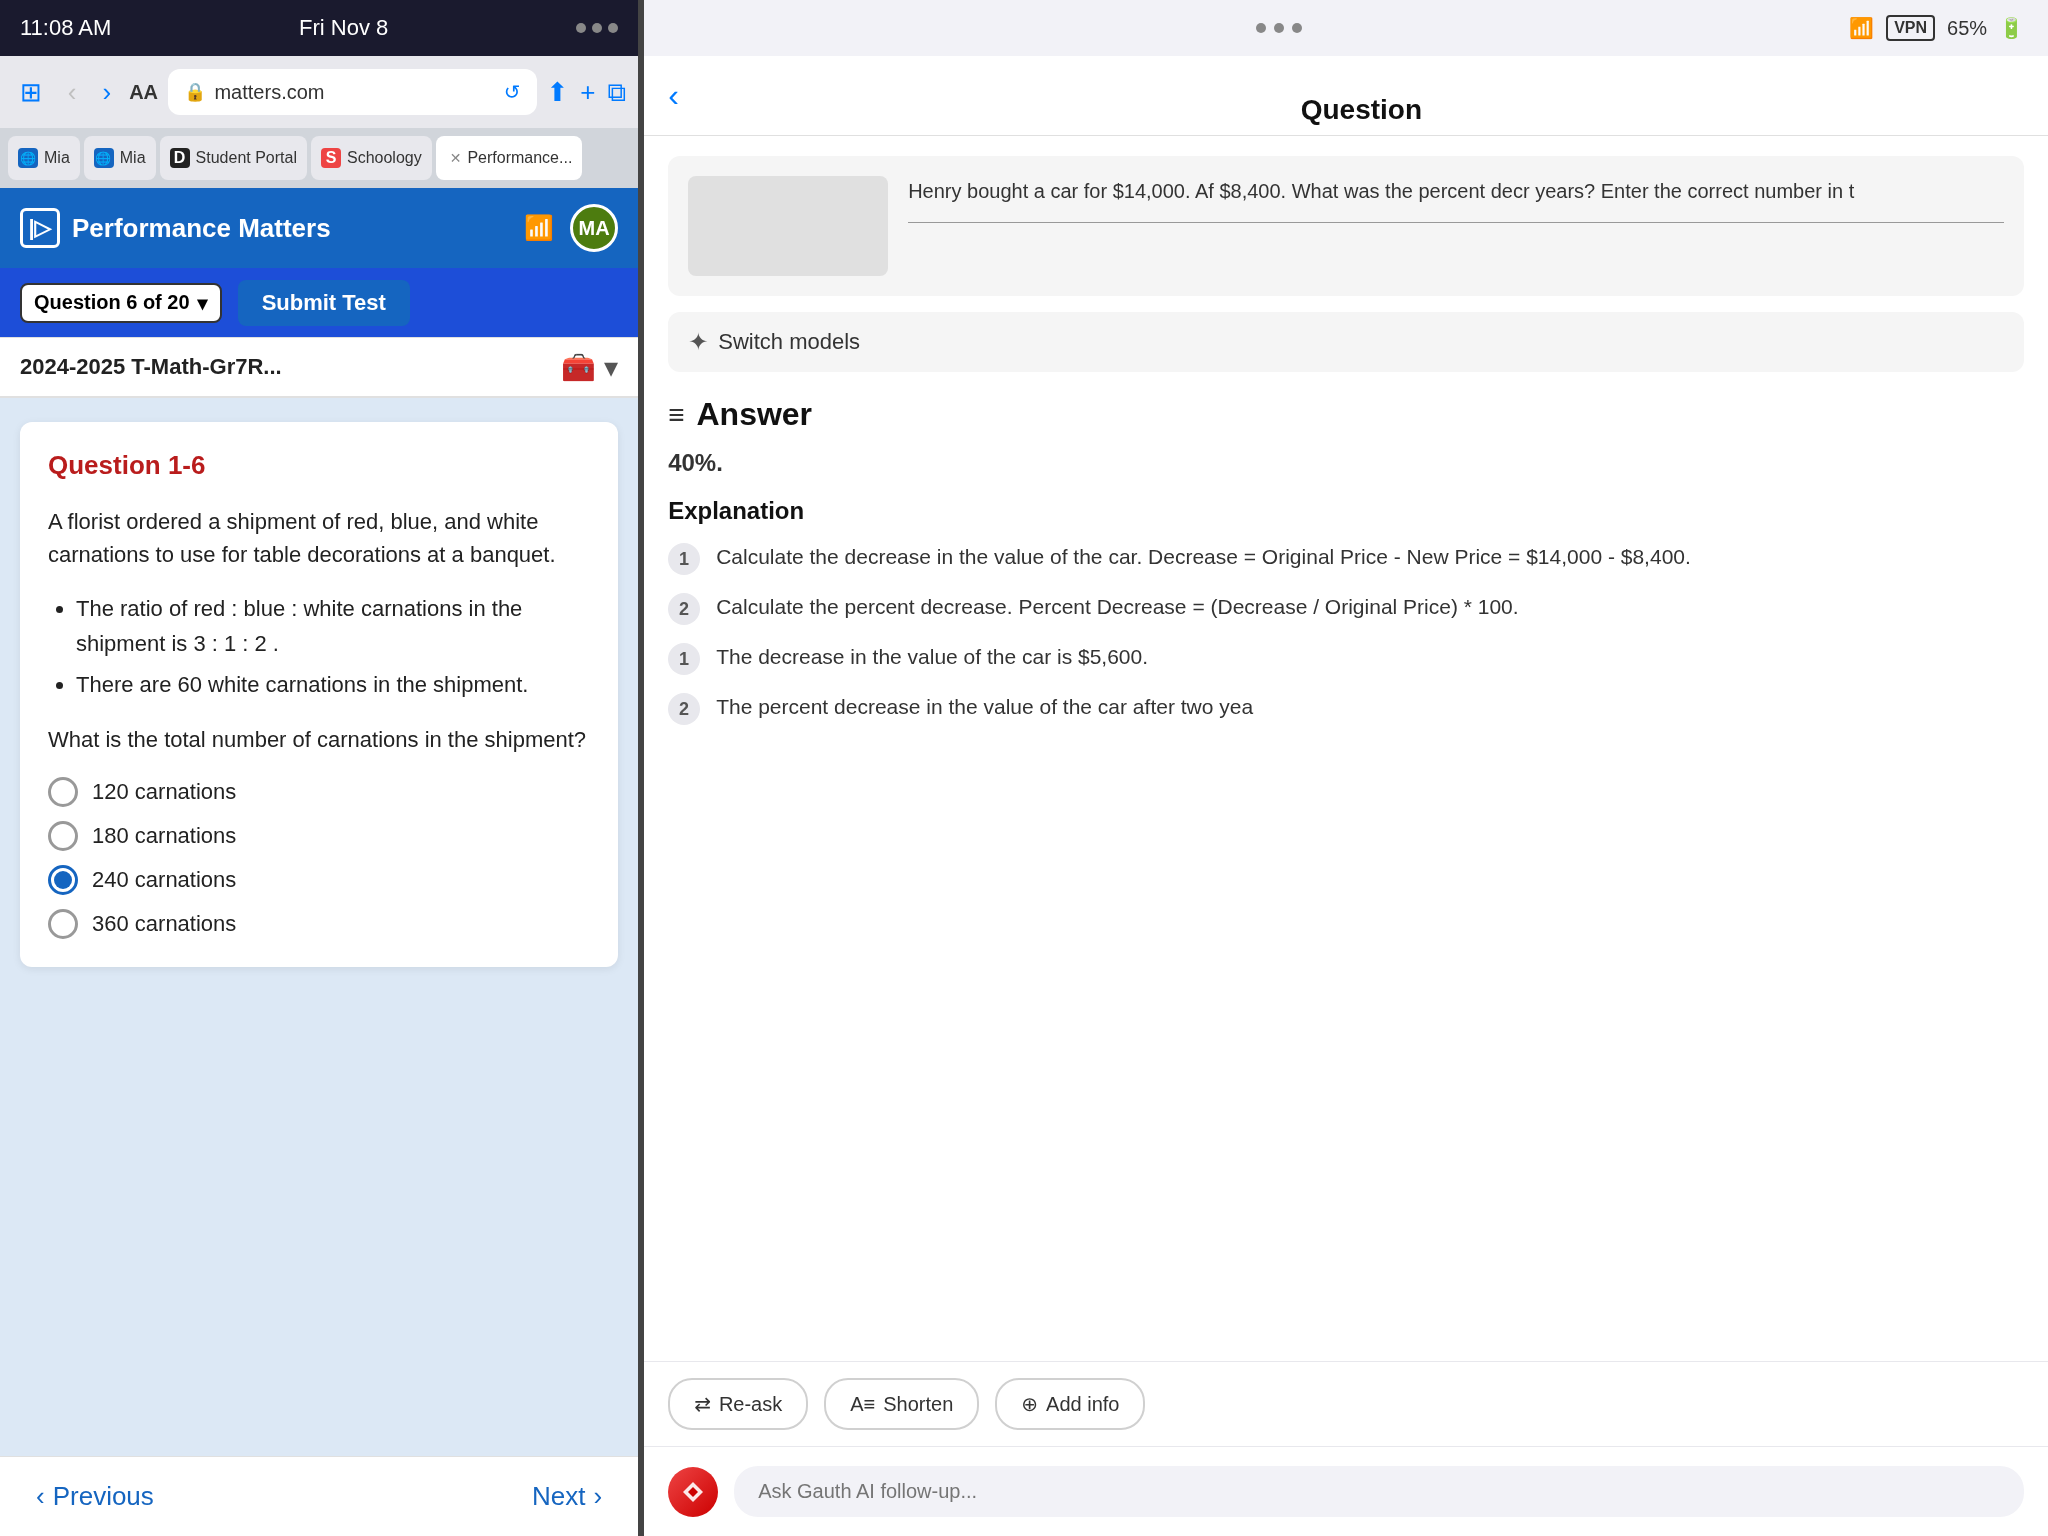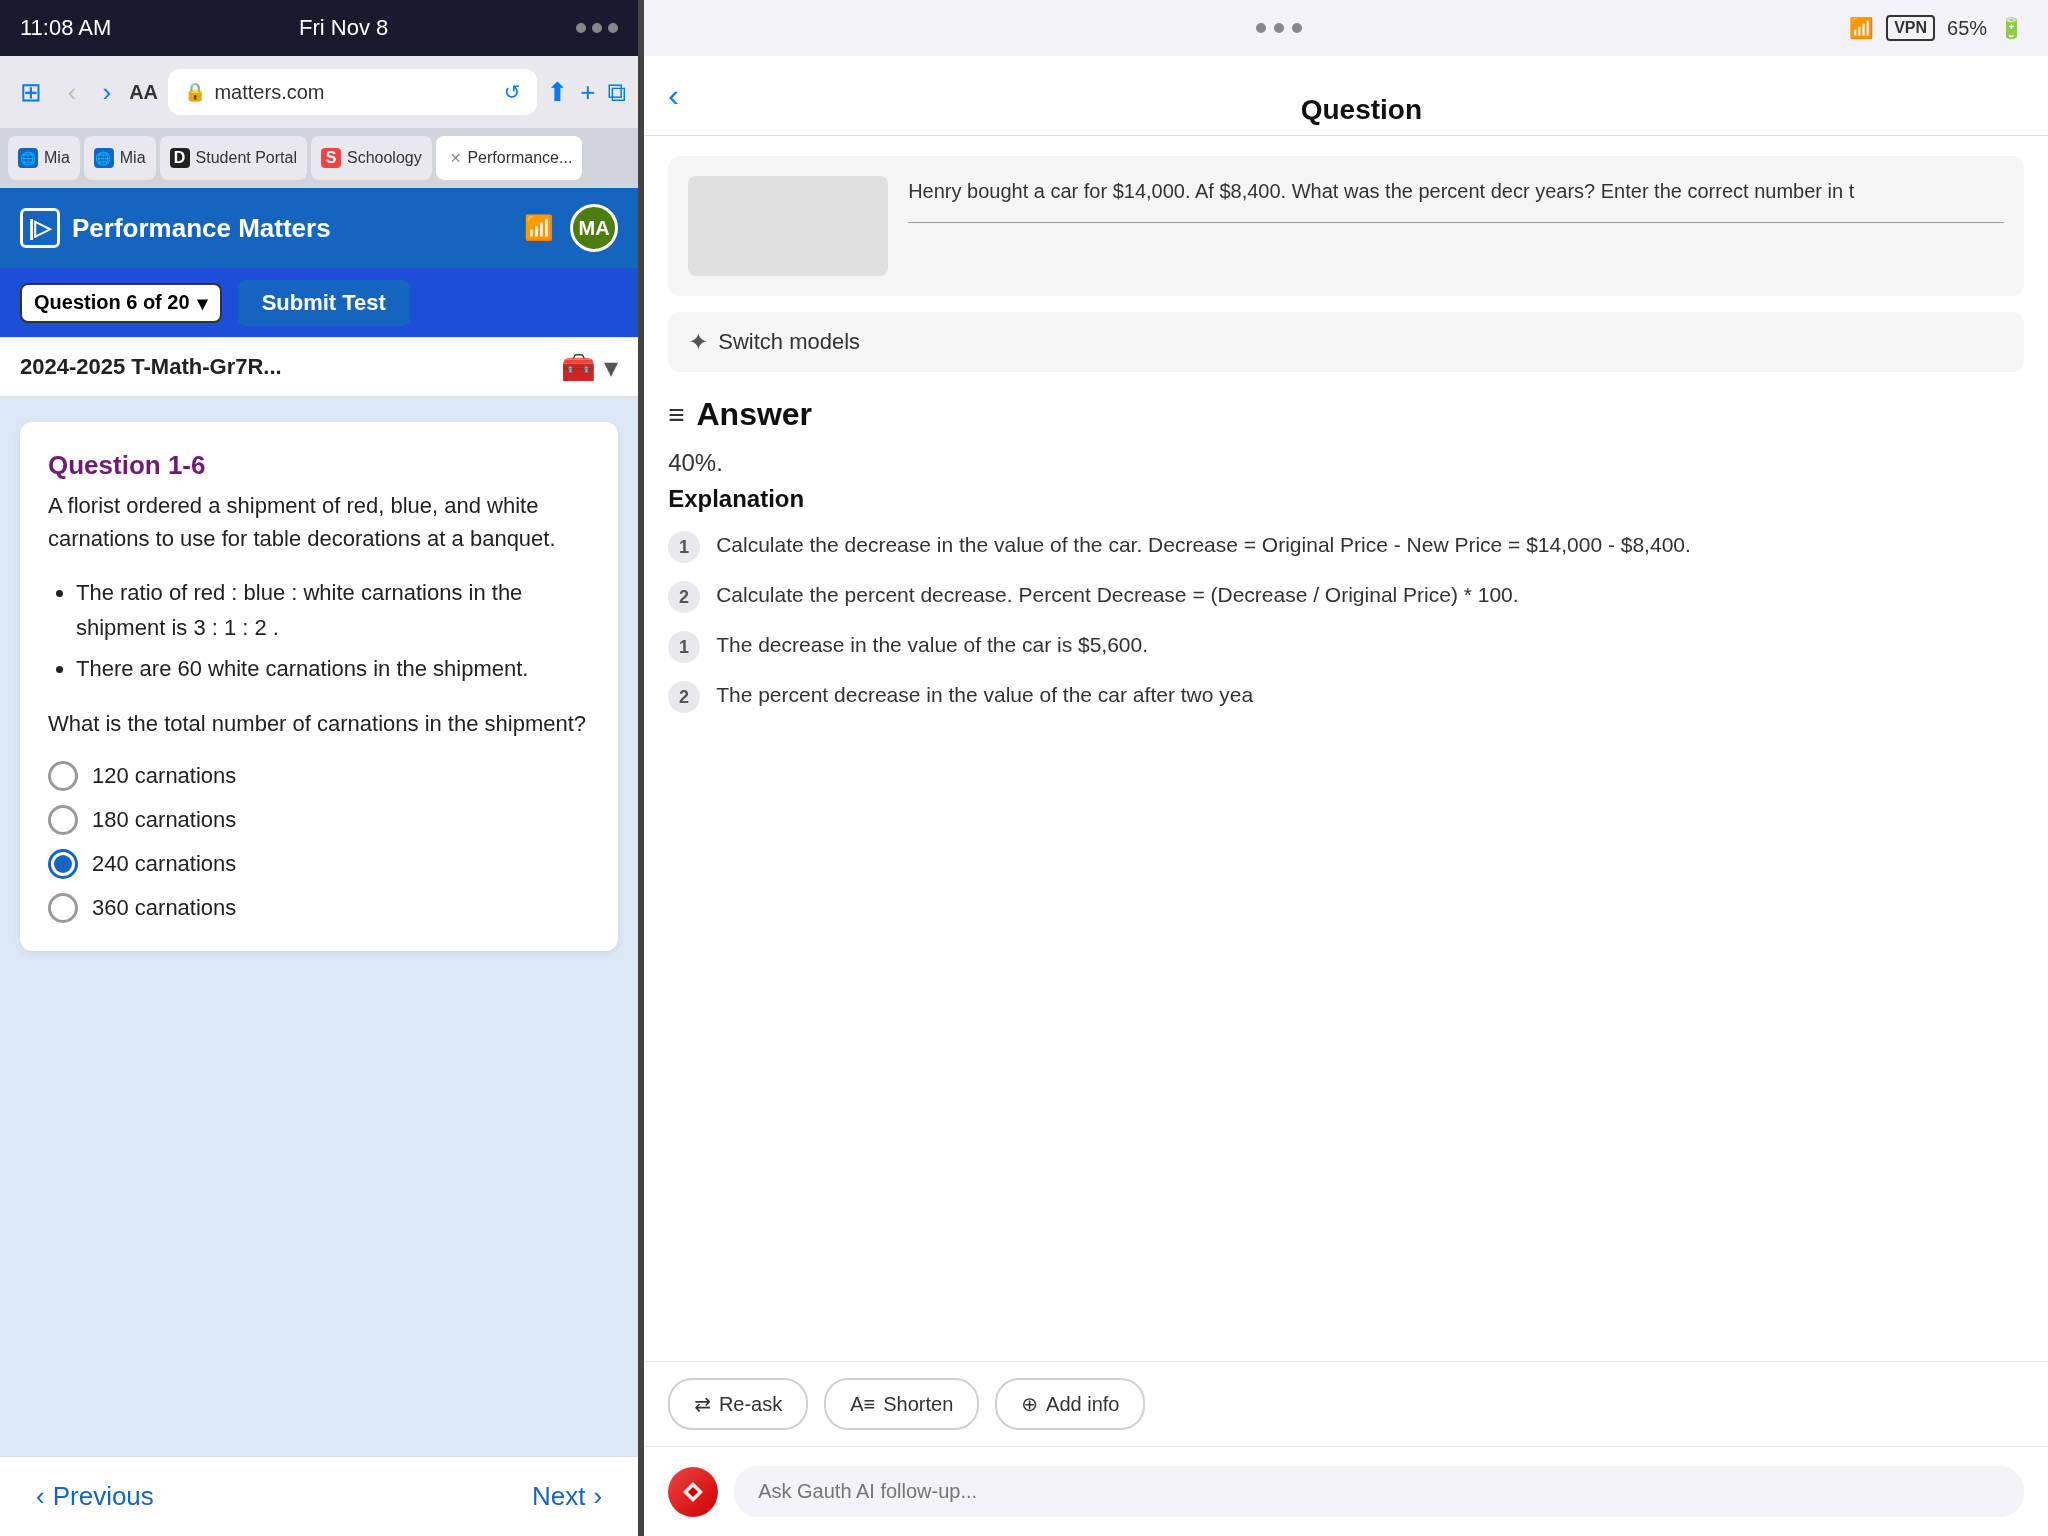--- a/index.html
+++ b/index.html
@@ -203,22 +203,22 @@
     .question-card {
       background: white;
       border-radius: 12px;
       padding: 28px;
       box-shadow: 0 2px 8px rgba(0,0,0,0.08);
     }
 
     .question-number {
       font-size: 26px;
       font-weight: 700;
-      color: #701a75;
-      margin-bottom: 8px;
+      color: #b91c1c;
+      margin-bottom: 24px;
     }
 
     .question-text {
       font-size: 22px;
       color: #222;
       line-height: 1.5;
       margin-bottom: 20px;
     }
 
     .bullet-list {
@@ -393,21 +393,21 @@
     }
     .answer-header {
       display: flex;
       align-items: center;
       gap: 12px;
       margin-bottom: 16px;
       margin-top: 8px;
     }
     .answer-icon { font-size: 28px; color: #333; }
     .answer-title { font-size: 32px; font-weight: 700; color: #111; }
-    .answer-value { font-size: 24px; color: #333; margin-bottom: 8px; }
+    .answer-value { font-size: 24px; color: #333; margin-bottom: 20px; font-weight: bold; }
     .explanation-title { font-size: 24px; font-weight: 700; color: #111; margin-bottom: 16px; }
 
     .explanation-steps { display: flex; flex-direction: column; gap: 16px; }
     .explanation-step { display: flex; gap: 16px; align-items: flex-start; }
     .step-num {
       width: 32px;
       height: 32px;
       border-radius: 50%;
       background: #e8e8ed;
       display: flex;

